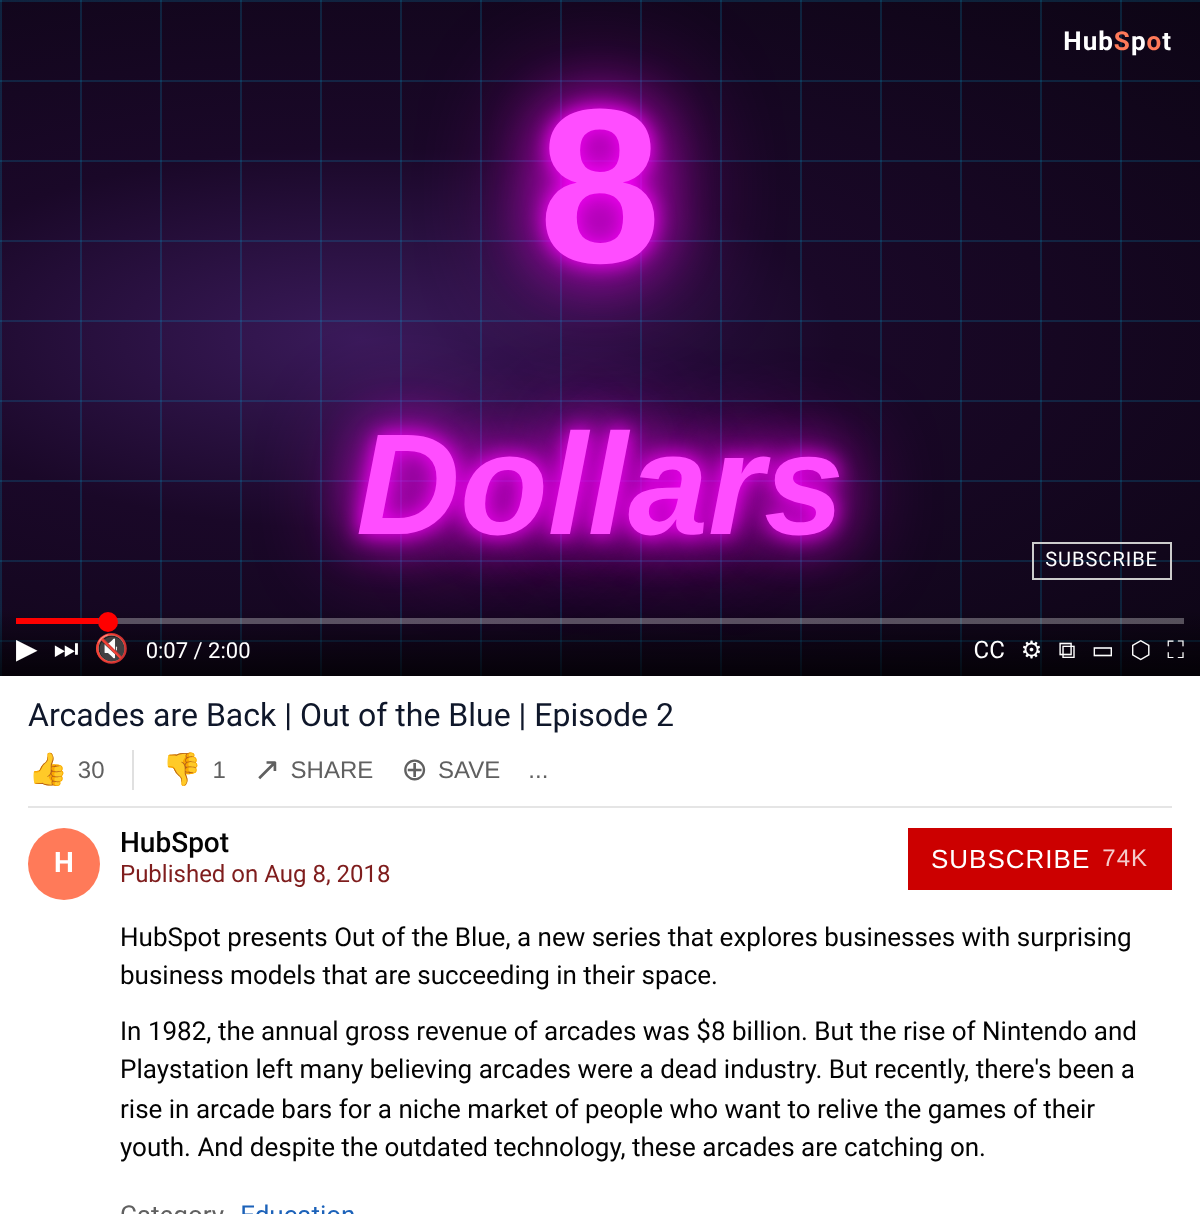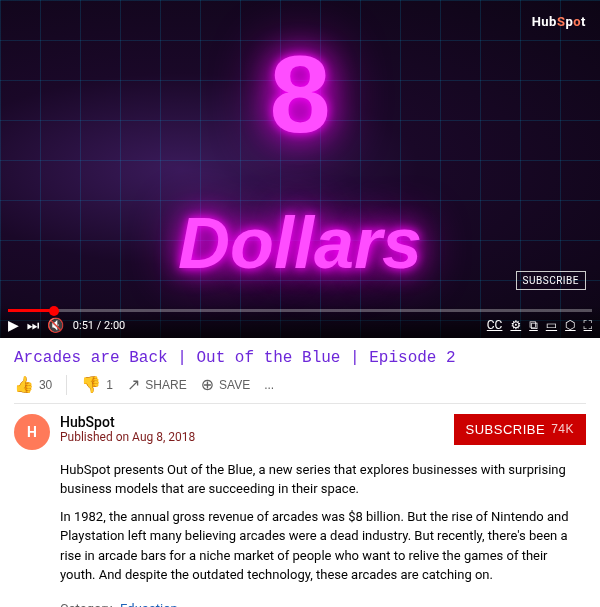--- a/index.html
+++ b/index.html
@@ -160,40 +160,38 @@
       font-size: 11px;
       color: #fff;
       white-space: nowrap;
     }
 
     .controls-right {
       margin-left: auto;
       display: flex;
       align-items: flex-end;
       gap: 8px;
-      text-decoration: underline;
     }
 
     .ctrl-icon-sm {
       font-size: 12px;
       cursor: pointer;
     }
 
     
     .video-info {
       padding: 10px 14px 0;
     }
 
     .video-title {
       font-size: 16px;
       font-weight: 400;
-      color: #6d28d9;
+      color: #0f172a;
       margin-bottom: 6px;
       line-height: 1.3;
-      font-family: Liberation Mono, monospace;
     }
 
     .video-stats-row {
       display: flex;
       align-items: center;
       border-bottom: 1px solid #e5e5e5;
       padding-bottom: 8px;
       margin-bottom: 10px;
     }
 
@@ -338,21 +336,21 @@
   <div class="video-controls">
     <div class="progress-bar-bg">
       <div class="progress-bar-fill"></div>
       <div class="progress-dot"></div>
     </div>
     <div class="controls-row">
       <span class="ctrl-icon">▶</span>
       <span class="ctrl-icon">⏭</span>
       <span class="ctrl-icon">🔇</span>
       <span class="time-display">
-        <span>0:51</span> / <span>2:00</span>
+        <span>0:07</span> / <span>2:00</span>
       </span>
       <div class="controls-right">
         <span class="ctrl-icon-sm">CC</span>
         <span class="ctrl-icon-sm">⚙</span>
         <span class="ctrl-icon-sm">⧉</span>
         <span class="ctrl-icon-sm">▭</span>
         <span class="ctrl-icon-sm">⬡</span>
         <span class="ctrl-icon-sm">⛶</span>
       </div>
     </div>

